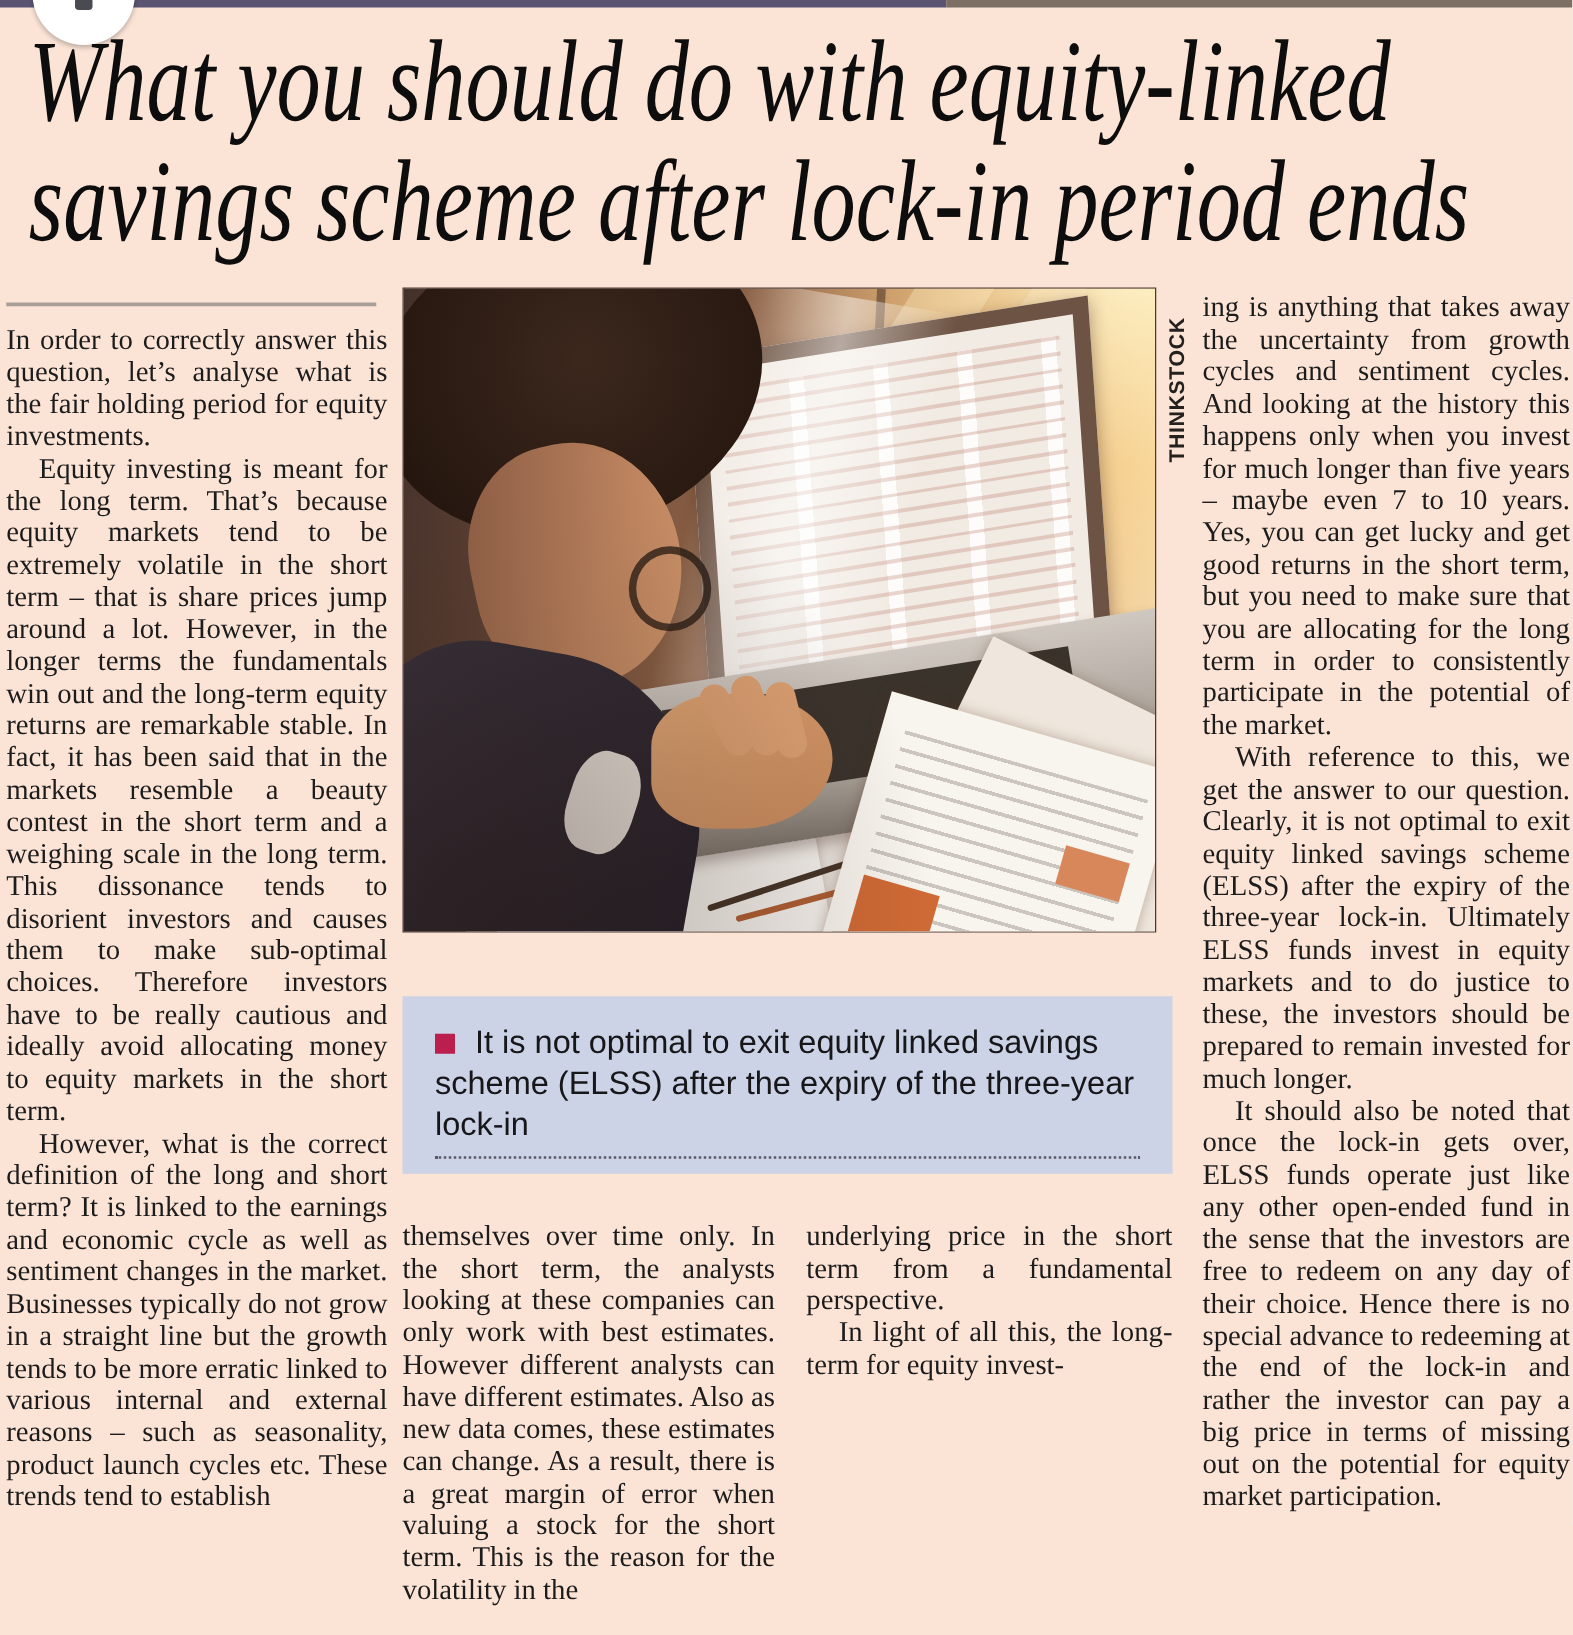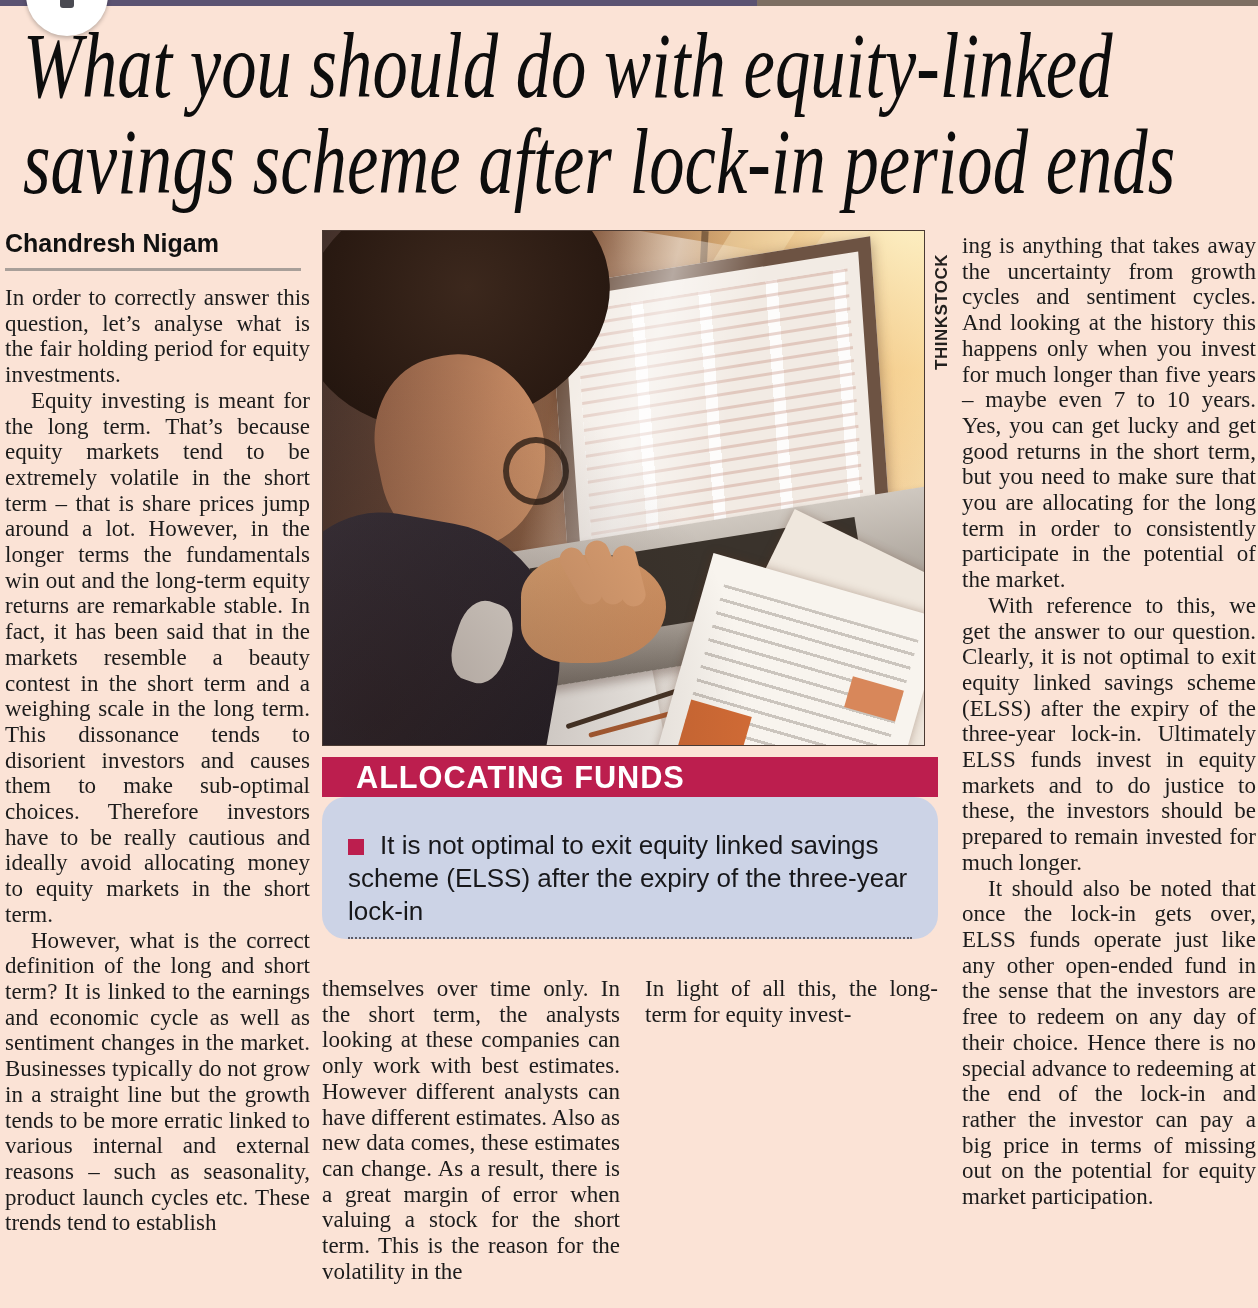--- a/index.html
+++ b/index.html
@@ -87,21 +87,21 @@
   .ph-shade{left:0;top:0;width:100%;height:100%;
             background:radial-gradient(circle at 10% 95%,rgba(40,20,15,.35),transparent 50%);}
   
   .credit{position:absolute;left:932px;top:230px;height:140px;writing-mode:vertical-rl;transform:rotate(180deg);
           font-family:"Liberation Sans",sans-serif;font-weight:bold;font-size:17px;letter-spacing:.5px;color:#23201e;}
   
   .band{position:absolute;left:322px;top:757px;width:616px;height:40px;background:var(--accent);}
   .band-title{display:inline-block;margin-left:34px;color:#fff;font-family:"Liberation Sans",sans-serif;
               font-weight:bold;font-size:32px;line-height:40px;letter-spacing:1px;transform:scaleX(.96);transform-origin:0 50%;}
   .infobox{position:absolute;left:322px;top:797px;width:616px;height:142px;background:var(--infobox_bg);
-           box-sizing:border-box;padding:32px 26px 0 26px;font-family:"Liberation Sans",sans-serif;border-radius:24px;}
+           box-sizing:border-box;padding:20px 26px 0 26px;font-family:"Liberation Sans",sans-serif;}
   .bullet{margin:0;font-size:26px;line-height:33px;color:#17171a;text-align:left;}
   .bullet.bold{font-weight:bold;}
   .sq{display:inline-block;width:16px;height:16px;background:var(--accent);margin-right:16px;
       vertical-align:baseline;position:relative;top:1px;}
   .dotted-rule{border:none;border-top:2px dotted #5a5a66;margin:9px 0 9px 0;}
 </style>
 </head>
 <body>
 
 <div class="page">
@@ -110,21 +110,20 @@
   <div class="topbar-right"></div>
   <div class="curl"></div>
   <div class="curl-dot"></div>
 
   <h1 class="headline" style="margin:0;font-weight:normal;">
     <span class="hl-line">What you should do with equity-linked</span><br>
     <span class="hl-line">savings scheme after lock-in period ends</span>
   </h1>
 
   <div class="col1 bodytext">
-    <div class="byline">Chandresh Nigam</div>
     <div class="byline-rule"></div>
     <p>In order to correctly answer this question, let’s analyse what is the fair holding period for equity investments.</p>
     <p>Equity investing is meant for the long term. That’s because equity markets tend to be extremely volatile in the short term – that is share prices jump around a lot. However, in the longer terms the fundamentals win out and the long-term equity returns are remarkable stable. In fact, it has been said that in the markets resemble a beauty contest in the short term and a weighing scale in the long term. This dissonance tends to disorient investors and causes them to make sub-optimal choices. Therefore investors have to be really cautious and ideally avoid allocating money to equity markets in the short term.</p>
     <p>However, what is the correct definition of the long and short term? It is linked to the earnings and economic cycle as well as sentiment changes in the market. Businesses typically do not grow in a straight line but the growth tends to be more erratic linked to various internal and external reasons – such as seasonality, product launch cycles etc. These trends tend to establish</p>
   </div>
 
   <div class="photo">
     <div class="ph ph-glow"></div>
     <div class="ph ph-ray1"></div>
     <div class="ph ph-ray2"></div>
@@ -152,32 +151,30 @@
     <div class="ph ph-paper-br-back"></div>
     <div class="ph ph-paper-br">
       <div class="ph-paper-rows"></div>
       <div class="ph-orange1"></div>
       <div class="ph-orange2"></div>
     </div>
     <div class="ph ph-shade"></div>
   </div>
   <div class="credit">THINKSTOCK</div>
 
-  <div class="band">
-    <span class="band-title">ALLOCATING FUNDS</span>
-  </div>
   <div class="infobox">
     <p class="bullet"><span class="sq"></span><span>It is not optimal to exit equity linked savings scheme (ELSS) after the expiry of the three-year lock-in</span></p>
     <hr class="dotted-rule">
   </div>
 
   <div class="col2 bodytext">
     <p>themselves over time only. In the short term, the analysts looking at these companies can only work with best estimates. However different analysts can have different estimates. Also as new data comes, these estimates can change. As a result, there is a great margin of error when valuing a stock for the short term. This is the reason for the volatility in the</p>
   </div>
   <div class="col3 bodytext">
+    <p>underlying price in the short term from a fundamental perspective.</p>
     <p>In light of all this, the long-term for equity invest-</p>
   </div>
 
   <div class="col4 bodytext">
     <p>ing is anything that takes away the uncertainty from growth cycles and sentiment cycles. And looking at the history this happens only when you invest for much longer than five years – maybe even 7 to 10 years. Yes, you can get lucky and get good returns in the short term, but you need to make sure that you are allocating for the long term in order to consistently participate in the potential of the market.</p>
     <p>With reference to this, we get the answer to our question. Clearly, it is not optimal to exit equity linked savings scheme (ELSS) after the expiry of the three-year lock-in. Ultimately ELSS funds invest in equity markets and to do justice to these, the investors should be prepared to remain invested for much longer.</p>
     <p>It should also be noted that once the lock-in gets over, ELSS funds operate just like any other open-ended fund in the sense that the investors are free to redeem on any day of their choice. Hence there is no special advance to redeeming at the end of the lock-in and rather the investor can pay a big price in terms of missing out on the potential for equity market participation.</p>
   </div>
 
 </div>

